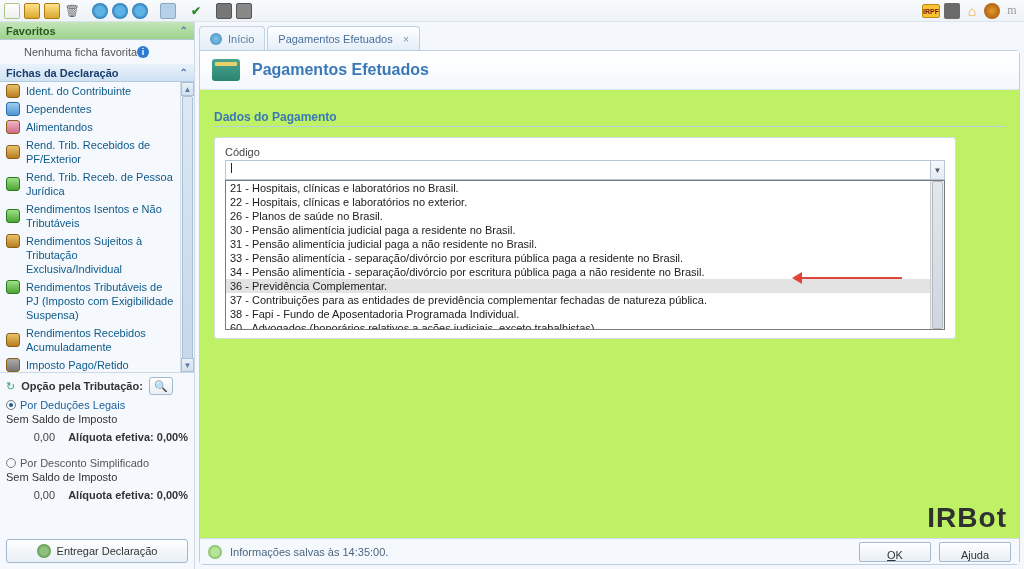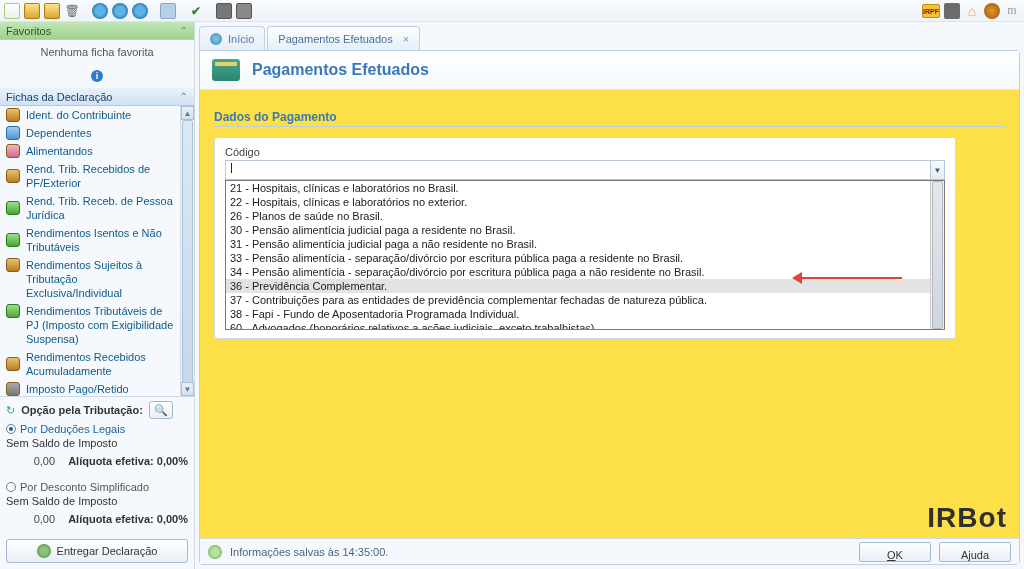--- a/index.html
+++ b/index.html
@@ -58,42 +58,42 @@
     width: 195px;
     background: #f5f9fd;
     border-right: 1px solid #cdd9e5;
     display: flex;
     flex-direction: column;
   }
   .panel-head {
     display: flex; align-items: center;
     height: 18px;
     font-size: 11px;
-    font-weight: normal;
+    font-weight: bold;
     padding: 0 6px;
     border-bottom: 1px solid #b5c9db;
   }
   .panel-head.green {
     background: linear-gradient(#c3e6b9, #9fd28d);
     color: #285a1c;
   }
   .panel-head.blue {
     background: linear-gradient(#e9f2fb, #cfe2f4);
     color: #1a3e6e;
   }
   .panel-head .chev {
     margin-left: auto;
     font-size: 10px;
     color: #5a7aa1;
   }
   .fav-body {
     padding: 6px 24px;
     font-size: 11px;
     color: #555;
-    display:flex; align-items:center; gap:12px;flex-direction:column;
+    display:flex; align-items:center; gap:0;
   }
   .info-icon {
     width:12px;height:12px;border-radius:50%;
     background:#2d7cd1;color:#fff;font-size:9px;font-weight:bold;
     display:inline-flex;align-items:center;justify-content:center;
   }
   .fichas-list {
     flex: 0 0 auto;
     height: 290px;
     overflow: hidden;
@@ -204,21 +204,21 @@
     border-bottom:1px solid #dbe6f1;
     background:linear-gradient(#fff,#f4f8fc);
   }
   .title-icon {
     width:28px;height:22px;
     background:linear-gradient(#4aa691,#2a8570);
     border-radius:3px; position:relative;
   }
   .title-icon::after{content:"";position:absolute;top:3px;left:3px;right:3px;height:4px;background:#e7d26a;border-radius:1px;}
   .panel-title { font-size:16px;font-weight:bold;color:#3a78b8;}
-  .panel-body { flex:1; padding:14px 14px; overflow:hidden; background:#fde047; position:relative;}
+  .panel-body { flex:1; padding:14px 14px; overflow:hidden; background:#bef264; position:relative;}
   .section-title { color:#3a78b8; font-size:12px; font-weight:bold; margin:6px 0 2px 0;}
   .section-underline { border-bottom:1px solid #b7cfe4; margin-bottom:10px;}
   .form-box {
     border:1px solid #cfdbe7; border-radius:3px; padding:8px 10px; background:#fff;
   }
   .field-label { font-size:11px; color:#444; margin-bottom:2px;}
   .text-input {
     width:100%; height:20px; border:1px solid #b8c6d5;
     font-size:11px; padding:0 4px; background:#fff;
     position:relative;

